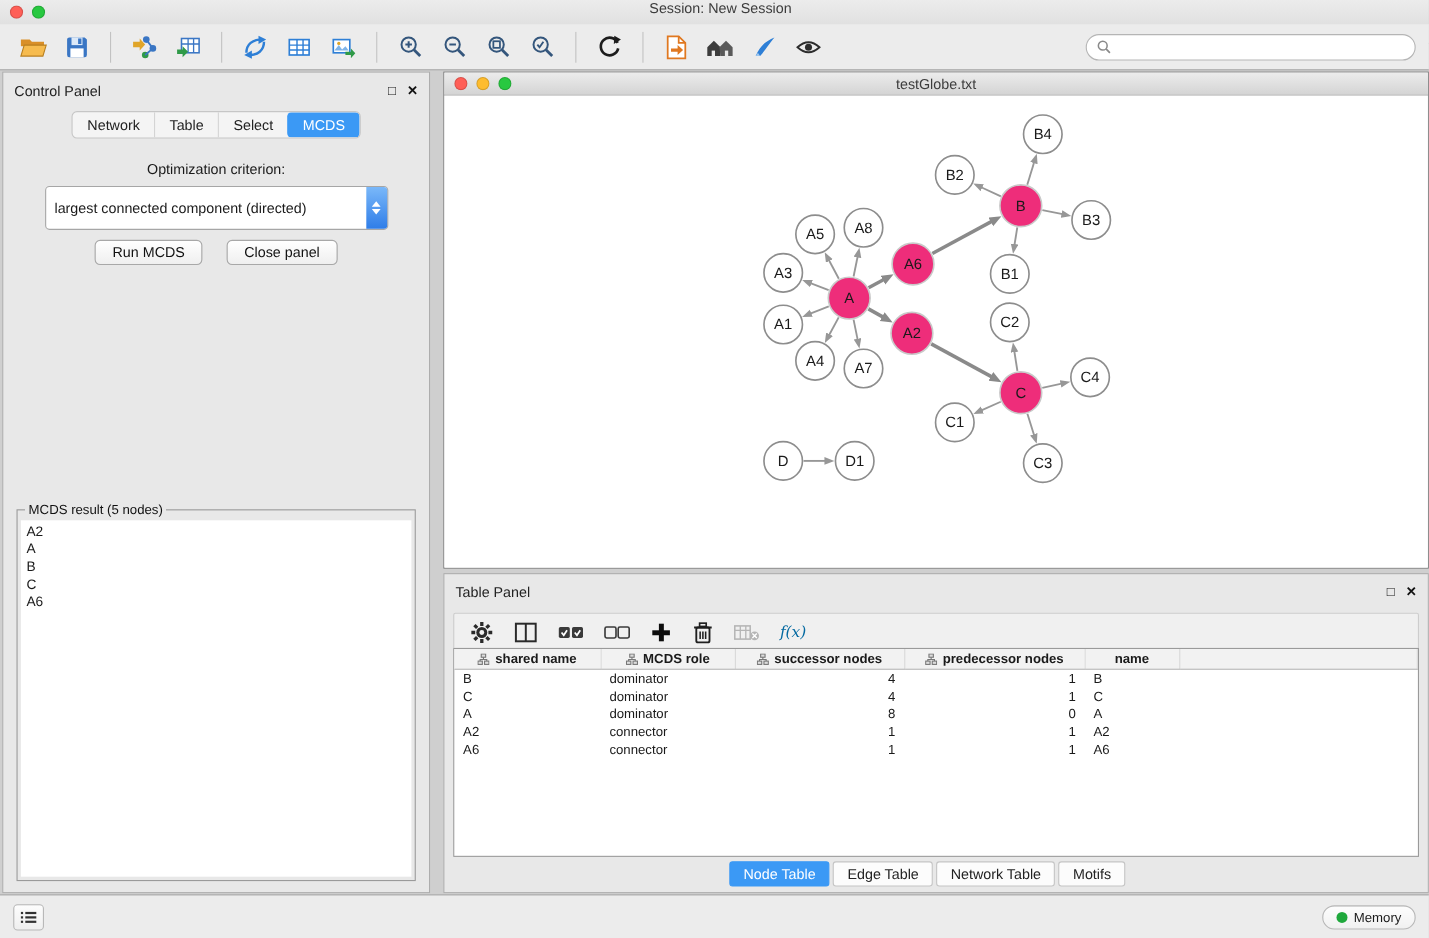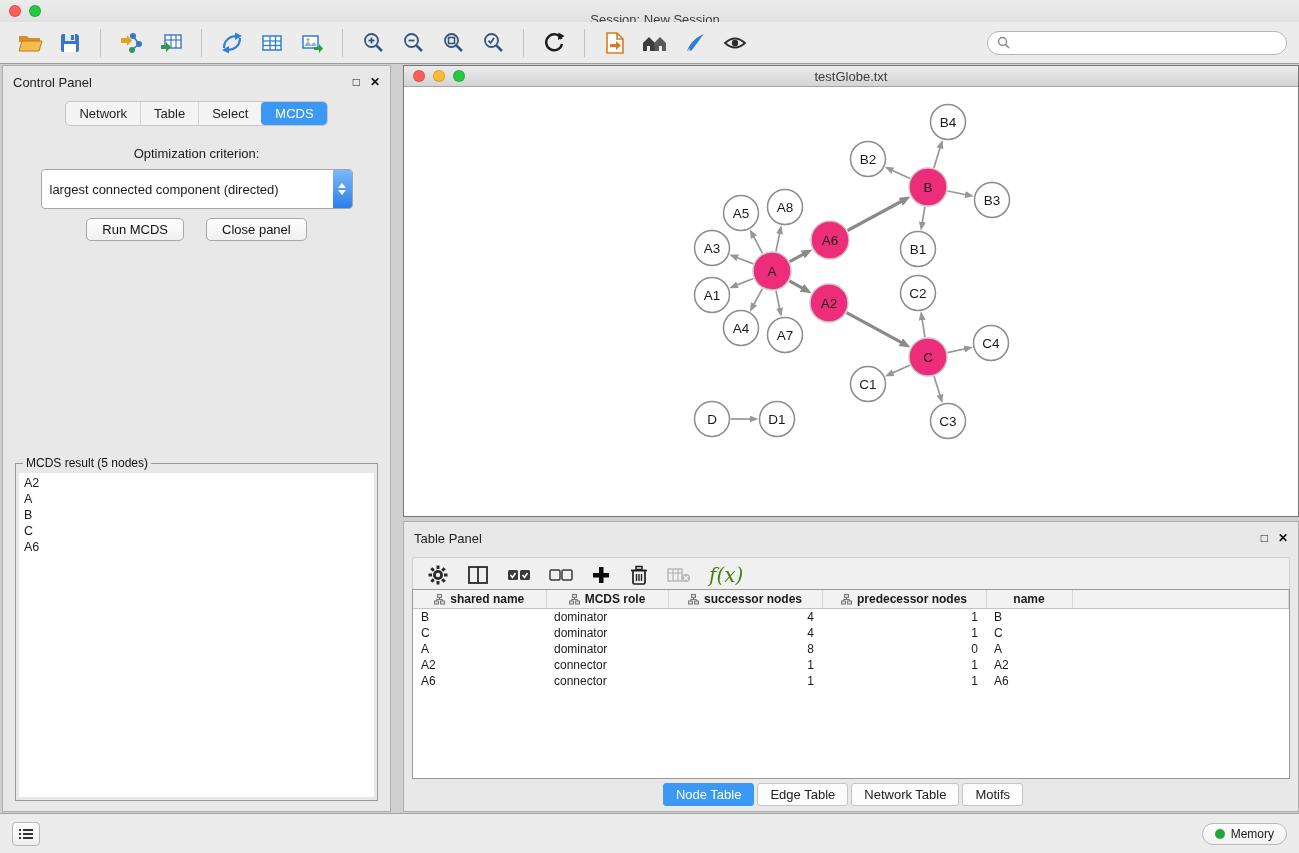--- a/index.html
+++ b/index.html
@@ -10,21 +10,21 @@
     font-family:"Liberation Sans", sans-serif;
     font-size:13px; color:#1a1a1a;
     -webkit-font-smoothing:antialiased;
   }
 
   
   .titlebar {
     position:absolute; top:0; left:0; right:0; height:40px;
     background:linear-gradient(#ececec,#d8d8d8);
     border-bottom:1px solid #a9a9a9;
-    display:flex; align-items:center; justify-content:center;
+    display:flex; align-items:flex-start; justify-content:center;
     font-size:13px; color:#3c3c3c;padding-left:11px;
   }
   .lights { position:absolute; left:9px; top:5px; display:flex; gap:8px; }
   .light { width:12px; height:12px; border-radius:50%; border:1px solid rgba(0,0,0,.15); }
 
   
   .toolbar {
     position:absolute; top:22px; left:0; right:0; height:42px;
     background:#ececec; border-bottom:1px solid #9e9e9e;
     display:flex; align-items:center; padding:0 12px; gap:4px;
@@ -110,21 +110,21 @@
   .table-panel {
     position:absolute; left:403px; right:0; top:521px; bottom:41px;
     background:#e8e8e8; border:1px solid #adadad;
   }
   .tp-toolbar {
     margin:3px 8px 0 8px; height:35px;
     background:#f0f0f0; border:1px solid #cdcdcd; border-radius:2px;
     display:flex; align-items:center; gap:18px; padding:0 14px;
   }
   .tp-btn { display:flex; align-items:center; justify-content:center; }
-  .fx-label { font-family:"DejaVu Serif", serif; font-style:italic; color:#4d7c0f; font-size:20px; }
+  .fx-label { font-family:"DejaVu Serif", serif; font-style:italic; color:#0369a1; font-size:14px; }
 
   .tp-tablewrap {
     position:absolute; left:8px; right:8px; top:67px; bottom:32px;
     background:#fff; border:1px solid #9a9a9a; overflow:auto;
   }
   table.data { border-collapse:collapse; width:100%; font-size:12px; table-layout:fixed; }
   table.data th {
     background:#f2f2f2; border-right:1px solid #d6d6d6; border-bottom:1px solid #c4c4c4;
     font-weight:bold; padding:2px 4px; height:18px; white-space:nowrap; overflow:hidden;
   }

